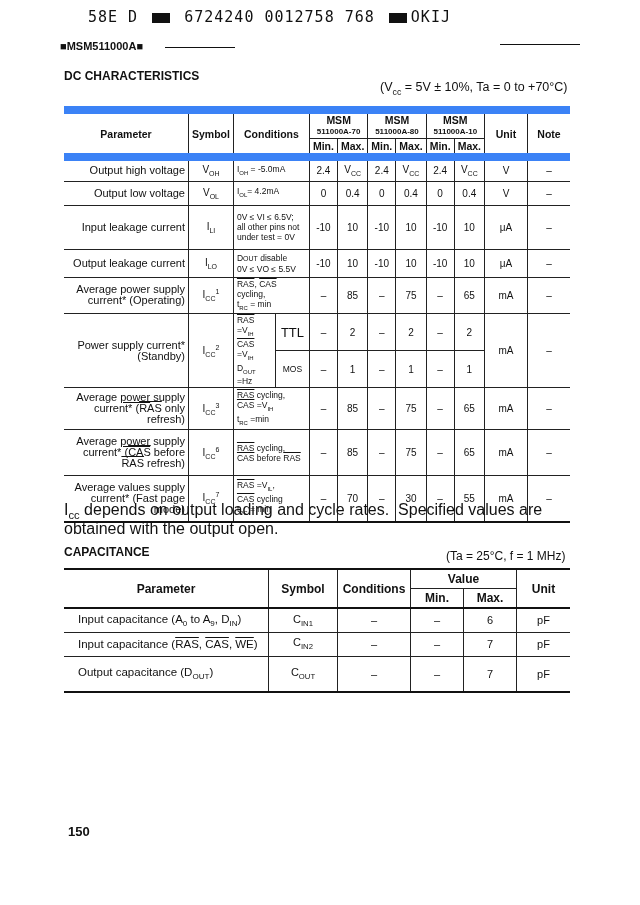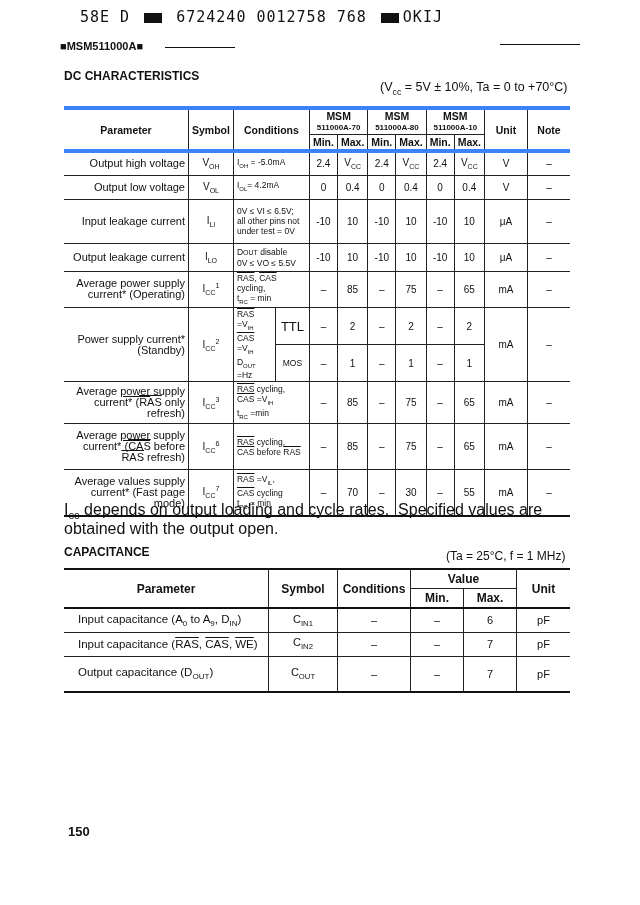--- a/index.html
+++ b/index.html
@@ -1,37 +1,37 @@
 <!DOCTYPE html>
 <html><head>
 <meta charset="utf-8">
 <style>
   html, body { margin: 0; padding: 0; background: #ffffff; }
   body { width: 640px; height: 905px; position: relative; overflow: hidden; color: #111; font-family: "Liberation Sans", sans-serif; }
   .abs { position: absolute; }
-  .scanhdr { left: 80px; top: 8px; font-family: "DejaVu Sans Mono", monospace; font-size: 15px; letter-spacing: 1px; white-space: nowrap; }
+  .scanhdr { left: 88px; top: 8px; font-family: "DejaVu Sans Mono", monospace; font-size: 15px; letter-spacing: 1px; white-space: nowrap; }
   .blk { display: inline-block; width: 18px; height: 10px; background: #111; vertical-align: middle; margin: 0 4px; }
   .partline { left: 60px; top: 38px; width: 520px; height: 22px; }
   .part { position: absolute; left: 0; top: 2px; font-size: 11px; font-weight: bold; white-space: nowrap; }
   .rule1 { position: absolute; left: 105px; top: 9px; width: 70px; border-top: 1px solid #111; }
   .rule2 { position: absolute; left: 440px; top: 6px; width: 80px; border-top: 1px solid #111; }
   .group { position: absolute; left: 190px; top: 0; font-family: "DejaVu Sans Mono", monospace; font-size: 15px; letter-spacing: 2px; white-space: nowrap; }
   .sec { font-weight: bold; font-size: 12px; }
   .cond { font-size: 12.5px; white-space: nowrap; }
   table { border-collapse: collapse; position: absolute; font-family: "Liberation Sans", sans-serif; }
   table.dc { left: 64px; top: 106px; width: 506px; font-size: 9px; }
   table.dc td, table.dc th { border: 1px solid #222; padding: 1px 3px; text-align: center; vertical-align: middle; }
   table.dc th { font-weight: bold; font-size: 10.5px; }
   table.dc th.model { font-size: 8px; line-height: 10px; }
   table.dc th.model b { font-size: 10.5px; }
   table.dc td.param { text-align: right; font-size: 11px; line-height: 11px; padding-left: 4px; }
   table.dc td.cnd { text-align: left; font-size: 8.5px; line-height: 10px; }
   table.dc td.sym { font-size: 10px; }
   table.dc td.num { font-size: 10px; }
-  table.dc tr.top > * { border-top: 4px solid #3b82f6; }
+  table.dc tr.top > * { border-top: 8px solid #3b82f6; }
   table.dc tr.last > * { border-bottom: 2px solid #111; }
   table.dc td:first-child, table.dc th:first-child { border-left: none; }
   table.dc td:last-child, table.dc th:last-child { border-right: none; }
   .ol { text-decoration: overline; }
   sub, sup { font-size: 70%; }
   .note { left: 64px; top: 503px; width: 510px; font-size: 16px; line-height: 13px; }
   table.cap { left: 64px; top: 568px; width: 506px; font-size: 11px; }
   table.cap td, table.cap th { border: 1px solid #222; padding: 2px 4px; text-align: center; vertical-align: middle; }
   table.cap th { font-weight: bold; font-size: 12px; }
   table.cap td.param { text-align: left; font-size: 11.5px; padding-left: 14px; }

